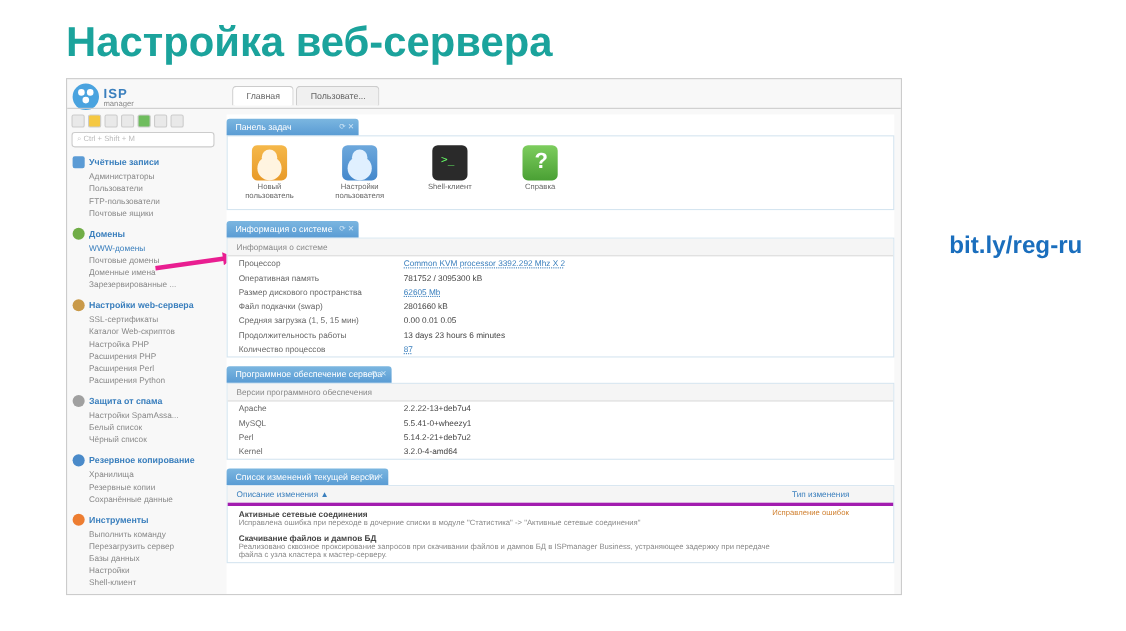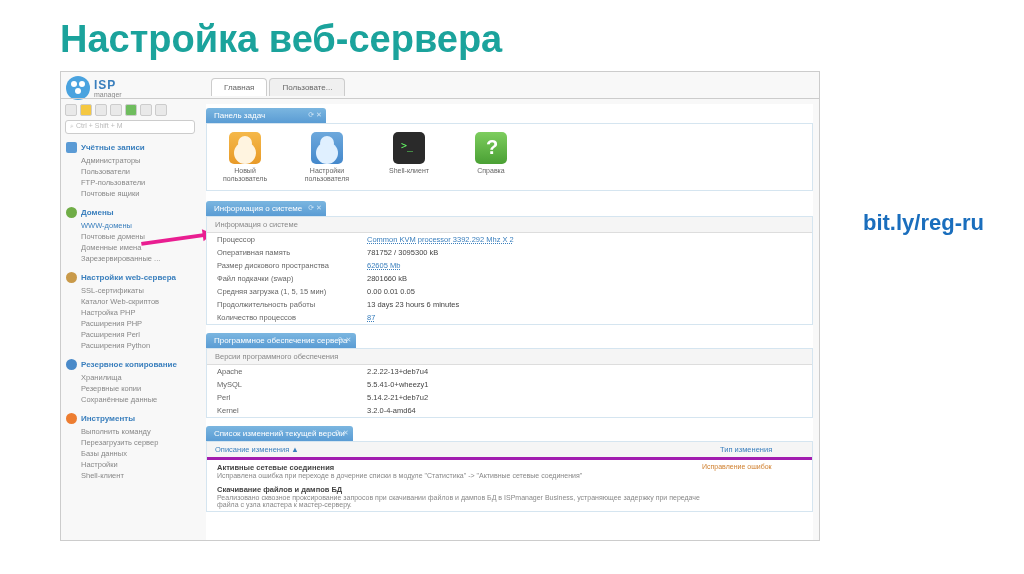--- a/index.html
+++ b/index.html
@@ -126,20 +126,26 @@
       <div class="side-group">
         <div class="side-head websrv">Настройки web-сервера</div>
         <div class="side-item">SSL-сертификаты</div>
         <div class="side-item">Каталог Web-скриптов</div>
         <div class="side-item">Настройка PHP</div>
         <div class="side-item">Расширения PHP</div>
         <div class="side-item">Расширения Perl</div>
         <div class="side-item">Расширения Python</div>
       </div>
       <div class="side-group">
+        <div class="side-head spam">Защита от спама</div>
+        <div class="side-item">Настройки SpamAssa...</div>
+        <div class="side-item">Белый список</div>
+        <div class="side-item">Чёрный список</div>
+      </div>
+      <div class="side-group">
         <div class="side-head backup">Резервное копирование</div>
         <div class="side-item">Хранилища</div>
         <div class="side-item">Резервные копии</div>
         <div class="side-item">Сохранённые данные</div>
       </div>
       <div class="side-group">
         <div class="side-head tools">Инструменты</div>
         <div class="side-item">Выполнить команду</div>
         <div class="side-item">Перезагрузить сервер</div>
         <div class="side-item">Базы данных</div>

